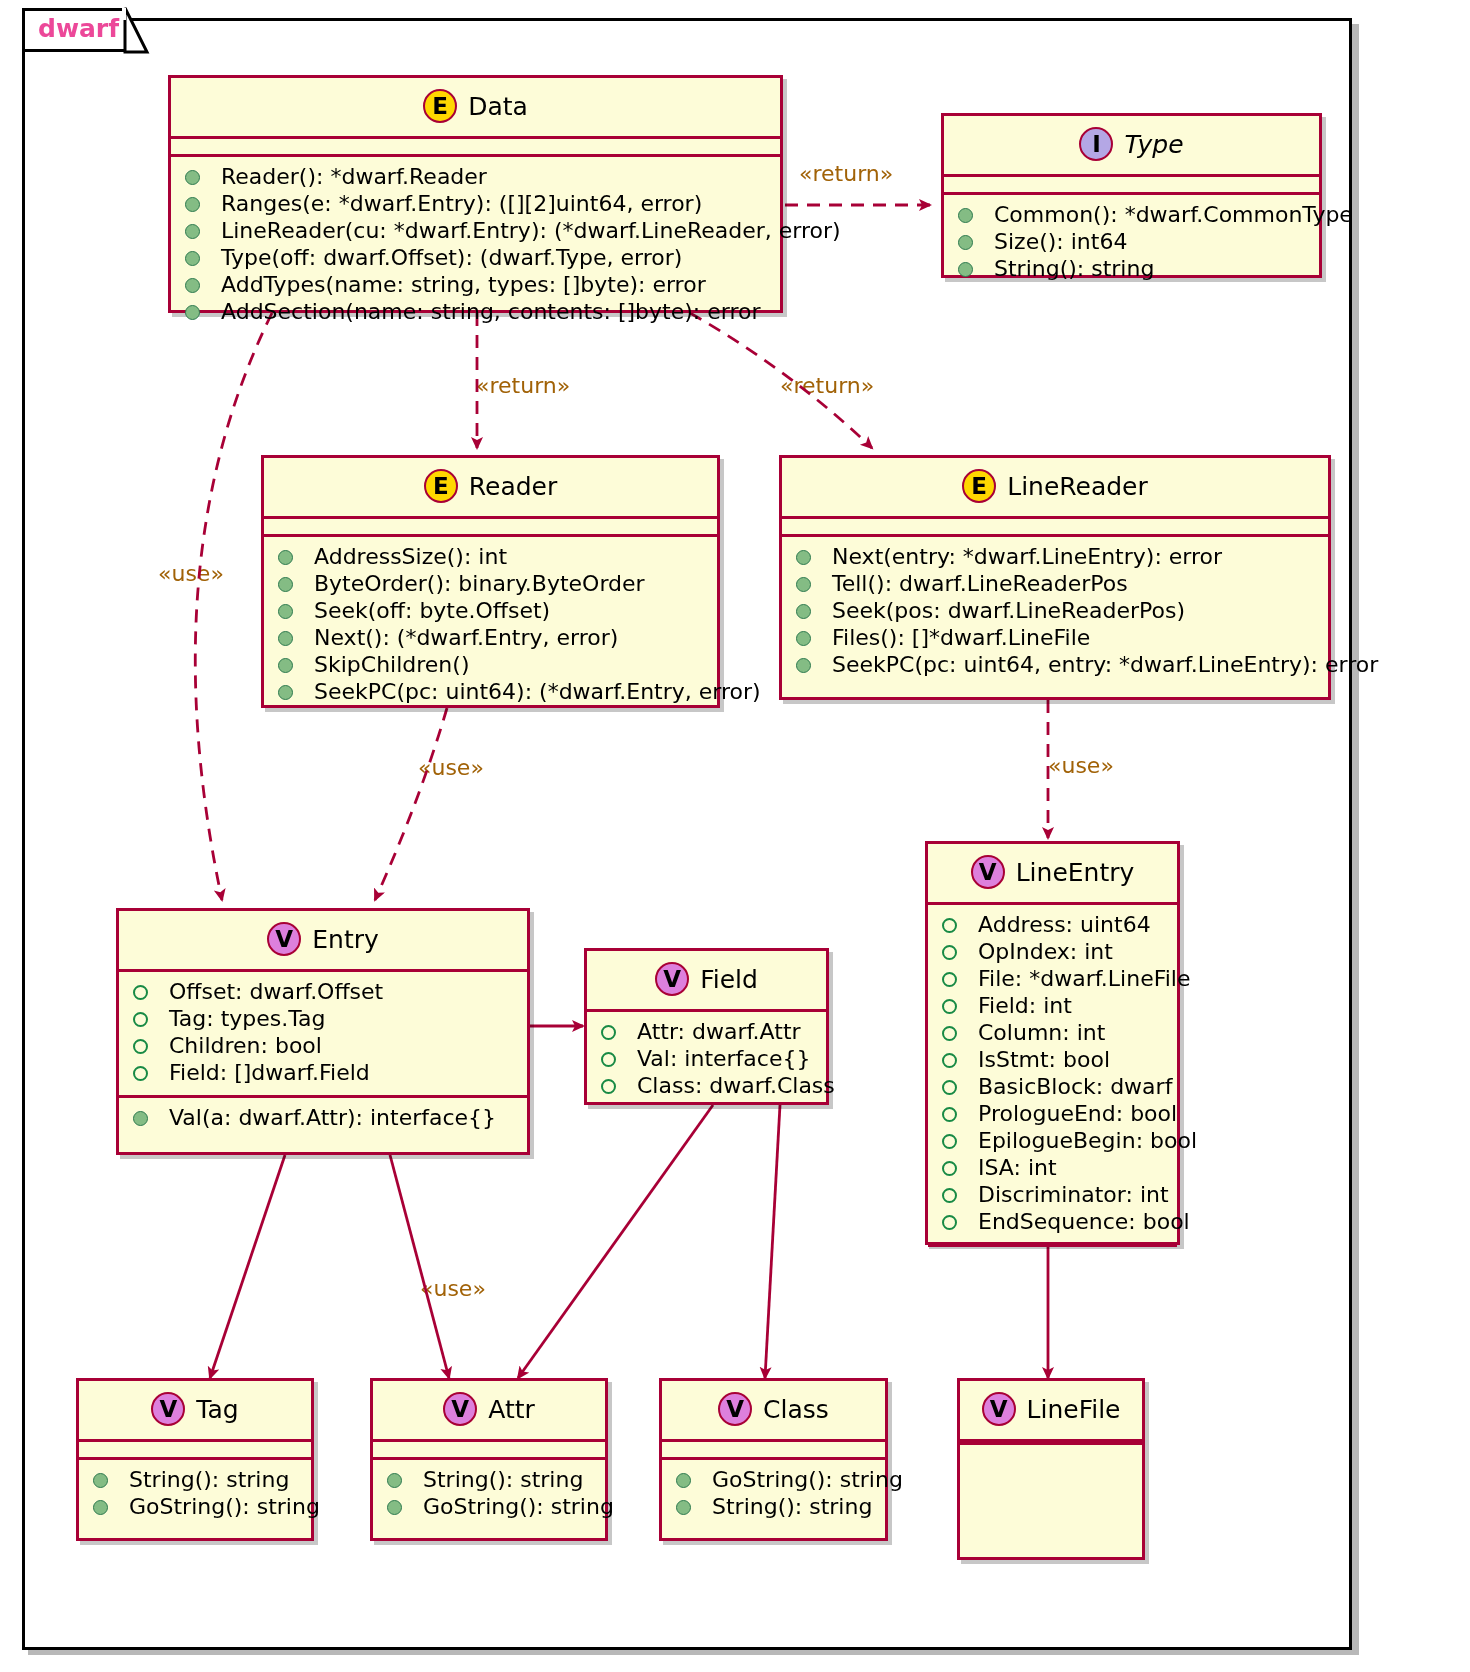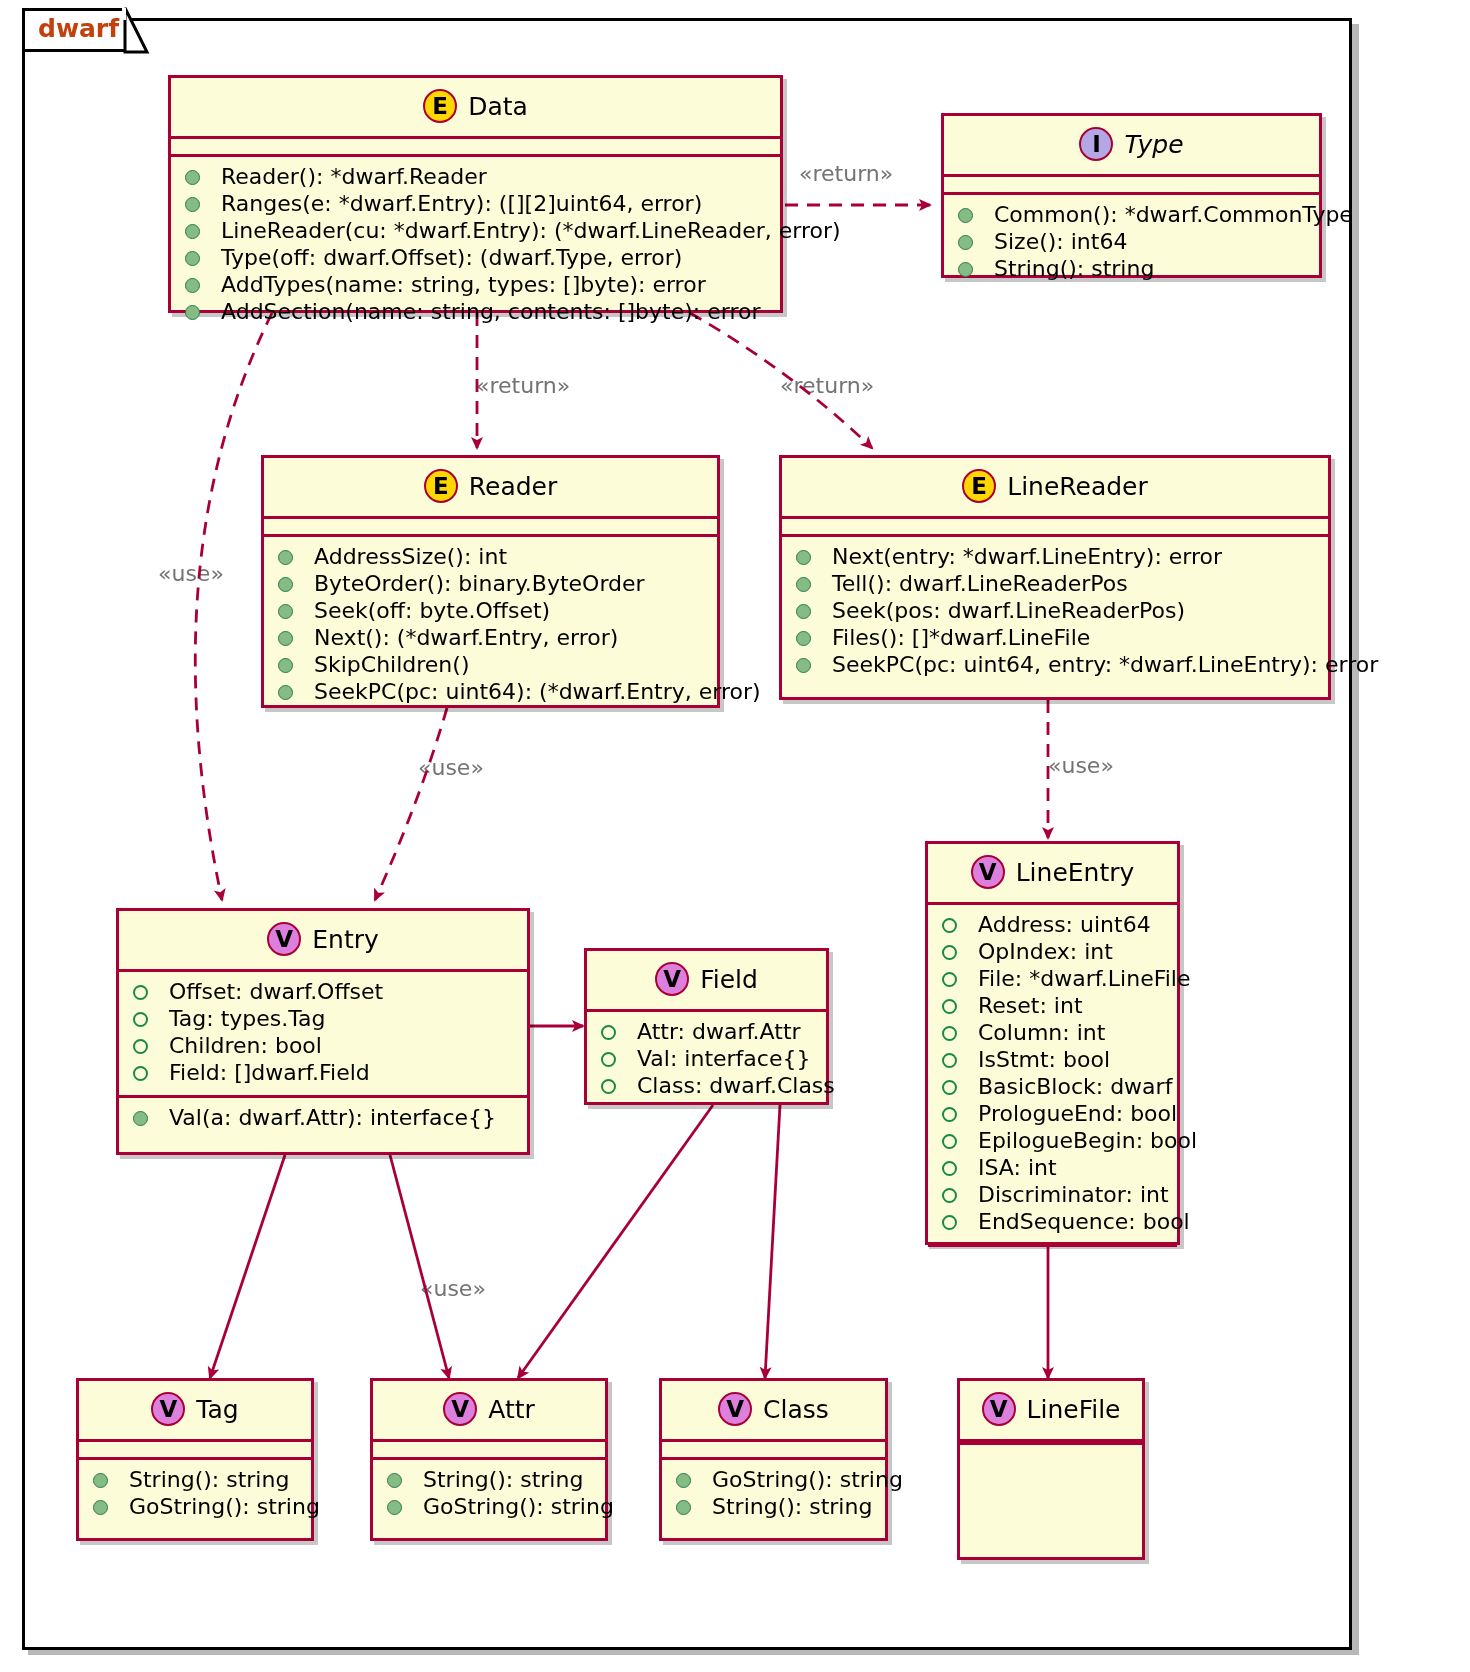--- a/index.html
+++ b/index.html
@@ -3,21 +3,21 @@
 <meta charset="utf-8">
 <style>
   html,body{margin:0;padding:0;background:#ffffff;}
   body{font-family:"DejaVu Sans","Liberation Sans",sans-serif;}
   #canvas{position:relative;width:1470px;height:1672px;background:#ffffff;overflow:hidden;}
 
   
   .pkg-frame{position:absolute;border:3px solid #000000;background:transparent;box-sizing:border-box;}
   .pkg-tab{position:absolute;box-sizing:border-box;background:#ffffff;
            border-left:3px solid #000;border-top:3px solid #000;border-bottom:3px solid #000;}
-  .pkg-label{position:absolute;font-weight:bold;font-size:25px;color:#c2410c;line-height:1;}
+  .pkg-label{position:absolute;font-weight:bold;font-size:25px;color:#ec4899;line-height:1;}
   .pkg-shadow{position:absolute;background:#b8b8b8;}
 
   
   .cls{position:absolute;box-sizing:border-box;background:#fdfcd8;border:3px solid #a80036;
        box-shadow:4px 4px 0 0 rgba(0,0,0,0.22);}
   .cls-hdr{display:flex;align-items:center;justify-content:center;gap:11px;
            padding:11px 14px 13px 14px;box-sizing:border-box;}
   .cls-title{font-size:25px;color:#000;line-height:1;white-space:nowrap;}
   .cls-title.italic{font-style:italic;}
   .sep{height:3px;background:#a80036;width:100%;}
@@ -34,21 +34,21 @@
   .sico-I{background:#b4a7e5;border:2.5px solid #a80036;}
   .sico-V{background:#dd80dd;border:2.5px solid #a80036;}
 
   
   .bul{width:15px;height:15px;border-radius:50%;box-sizing:border-box;flex:0 0 auto;}
   .bul-method{background:#84bc84;border:1.5px solid #2e7a4f;}
   .bul-field{background:transparent;border:2px solid #188a45;}
 
   
   svg.edges{position:absolute;left:0;top:0;width:1470px;height:1672px;pointer-events:none;}
-  .elbl{position:absolute;font-size:22px;color:#737373;white-space:nowrap;line-height:1;}
+  .elbl{position:absolute;font-size:22px;color:#a16207;white-space:nowrap;line-height:1;}
 </style>
 </head>
 <body>
 
 <div id="canvas">
 
   <div class="pkg-shadow" style="left:1352px;top:24px;width:7px;height:1630px;"></div>
   <div class="pkg-shadow" style="left:28px;top:1648px;width:1331px;height:7px;"></div>
 
   <div class="pkg-frame" style="left:22px;top:18px;width:1330px;height:1632px;"></div>
@@ -269,21 +269,21 @@
       <div class="row">
           <span class="bul bul-field"></span>
           <span class="row-txt">OpIndex: int</span>
         </div>
       <div class="row">
           <span class="bul bul-field"></span>
           <span class="row-txt">File: *dwarf.LineFile</span>
         </div>
       <div class="row">
           <span class="bul bul-field"></span>
-          <span class="row-txt">Reset: int</span>
+          <span class="row-txt">Field: int</span>
         </div>
       <div class="row">
           <span class="bul bul-field"></span>
           <span class="row-txt">Column: int</span>
         </div>
       <div class="row">
           <span class="bul bul-field"></span>
           <span class="row-txt">IsStmt: bool</span>
         </div>
       <div class="row">

